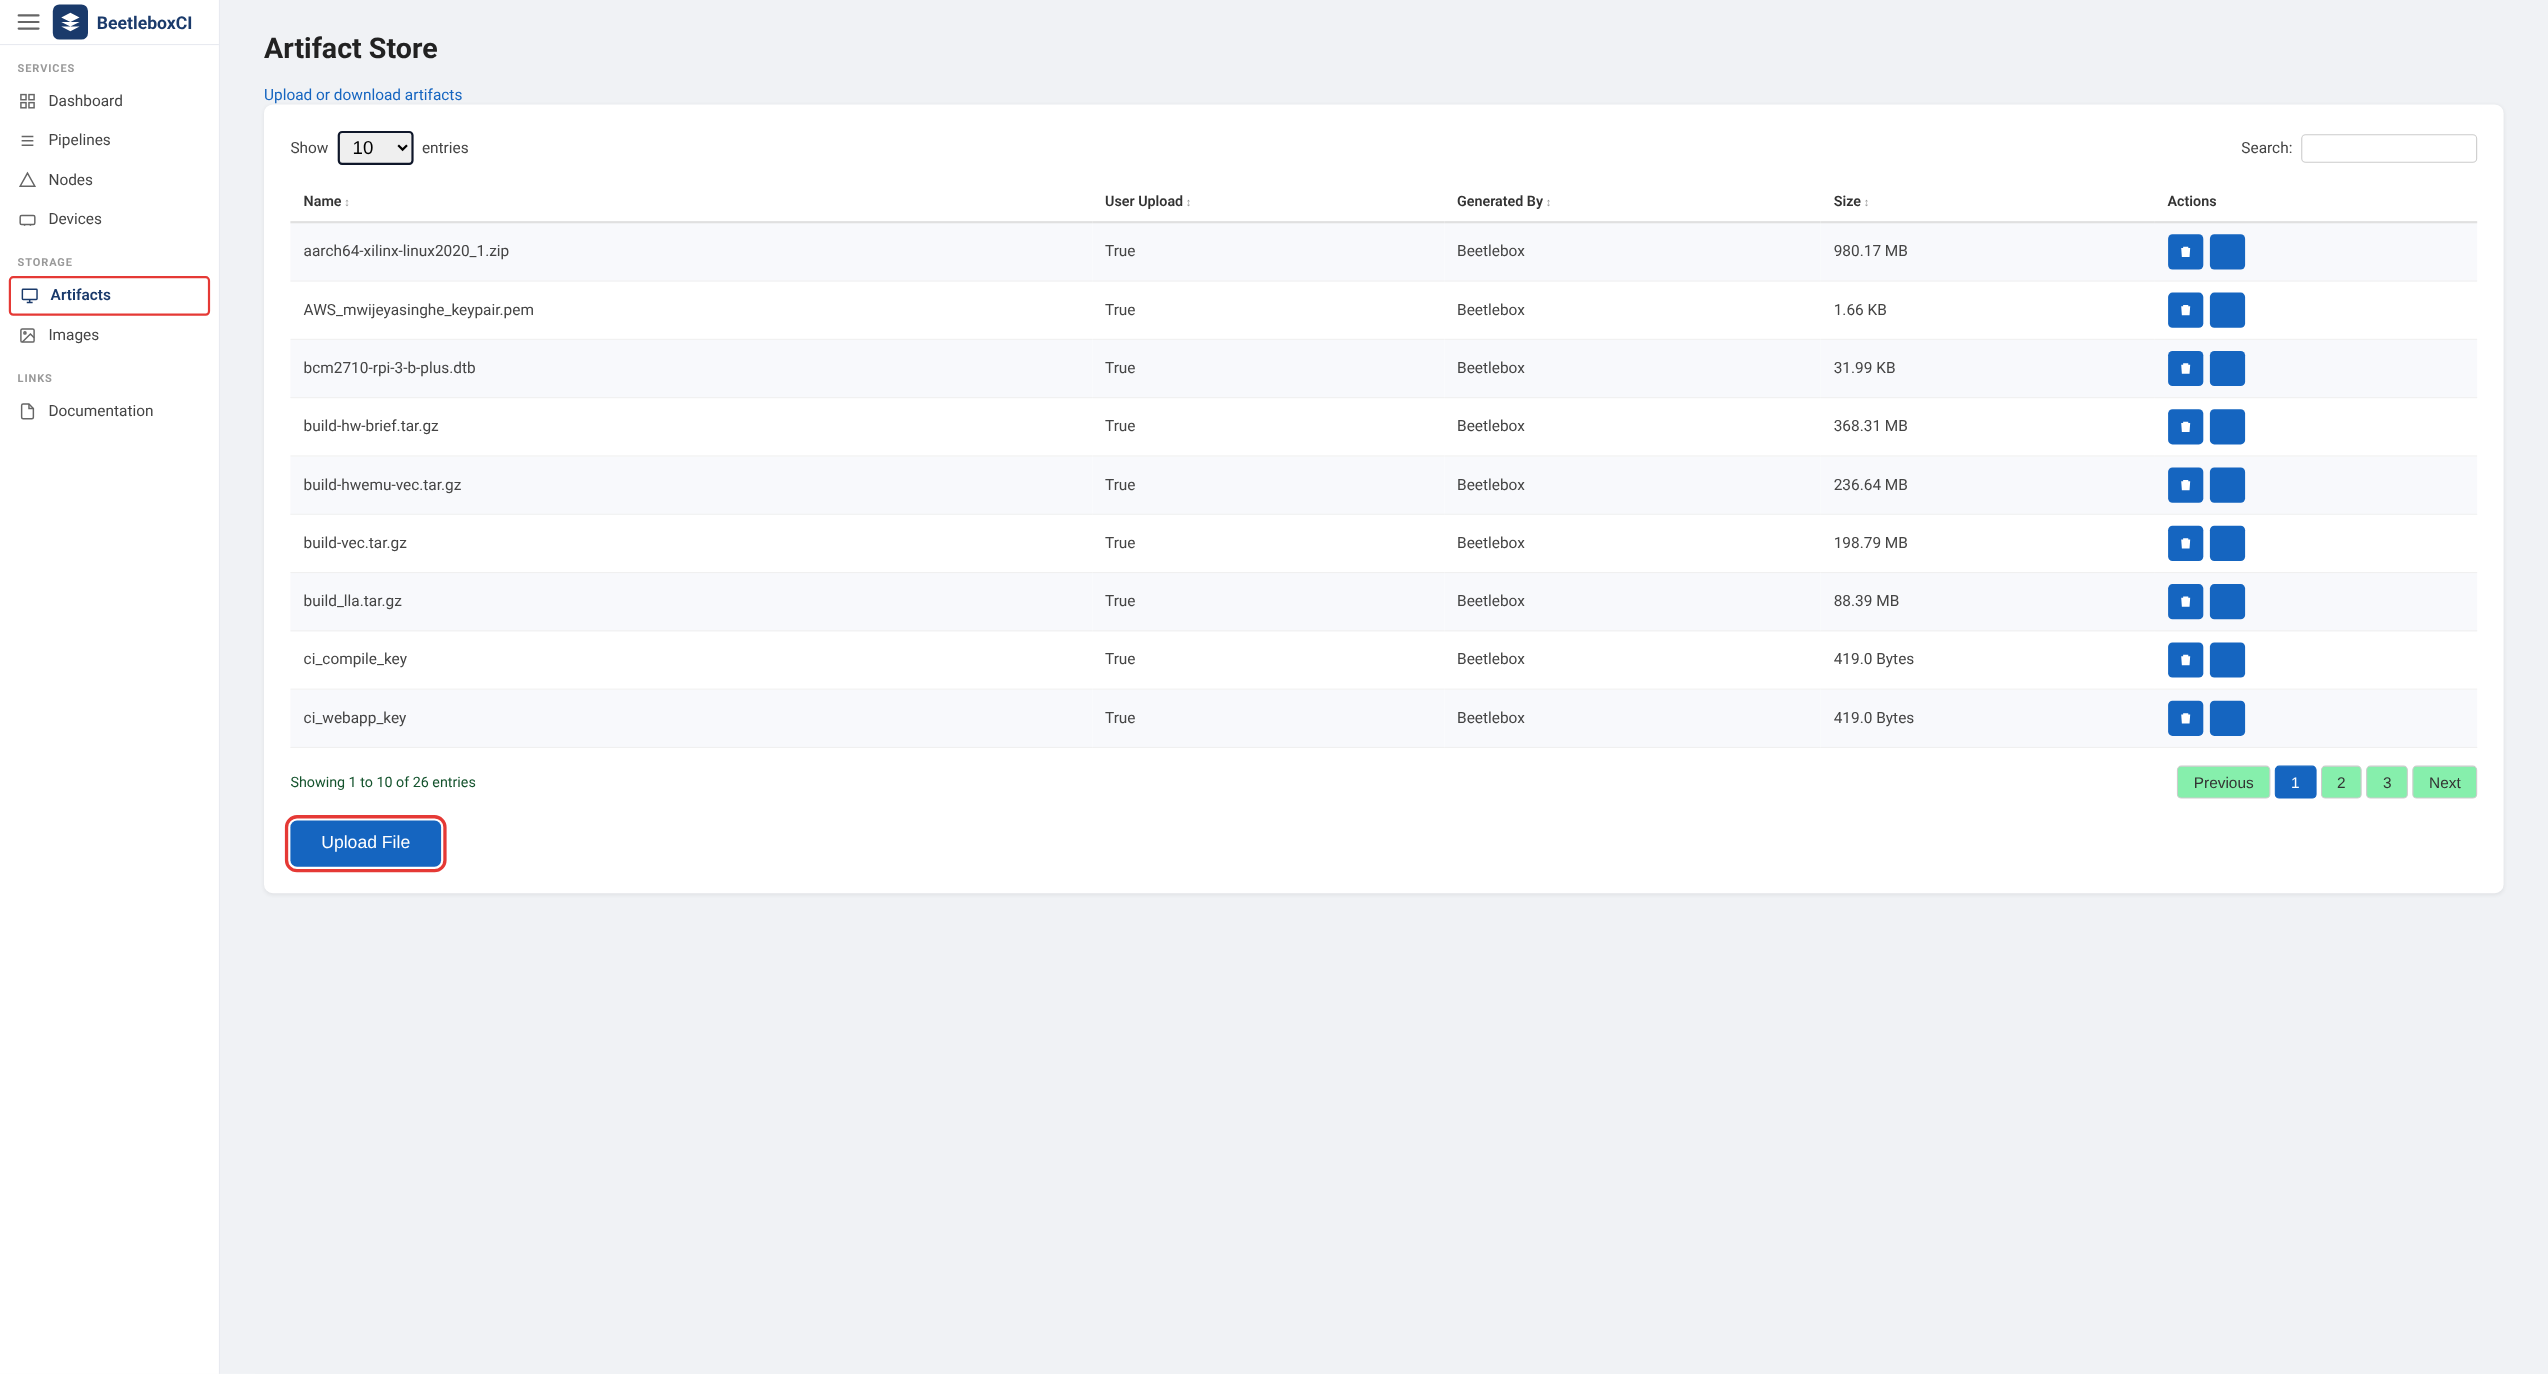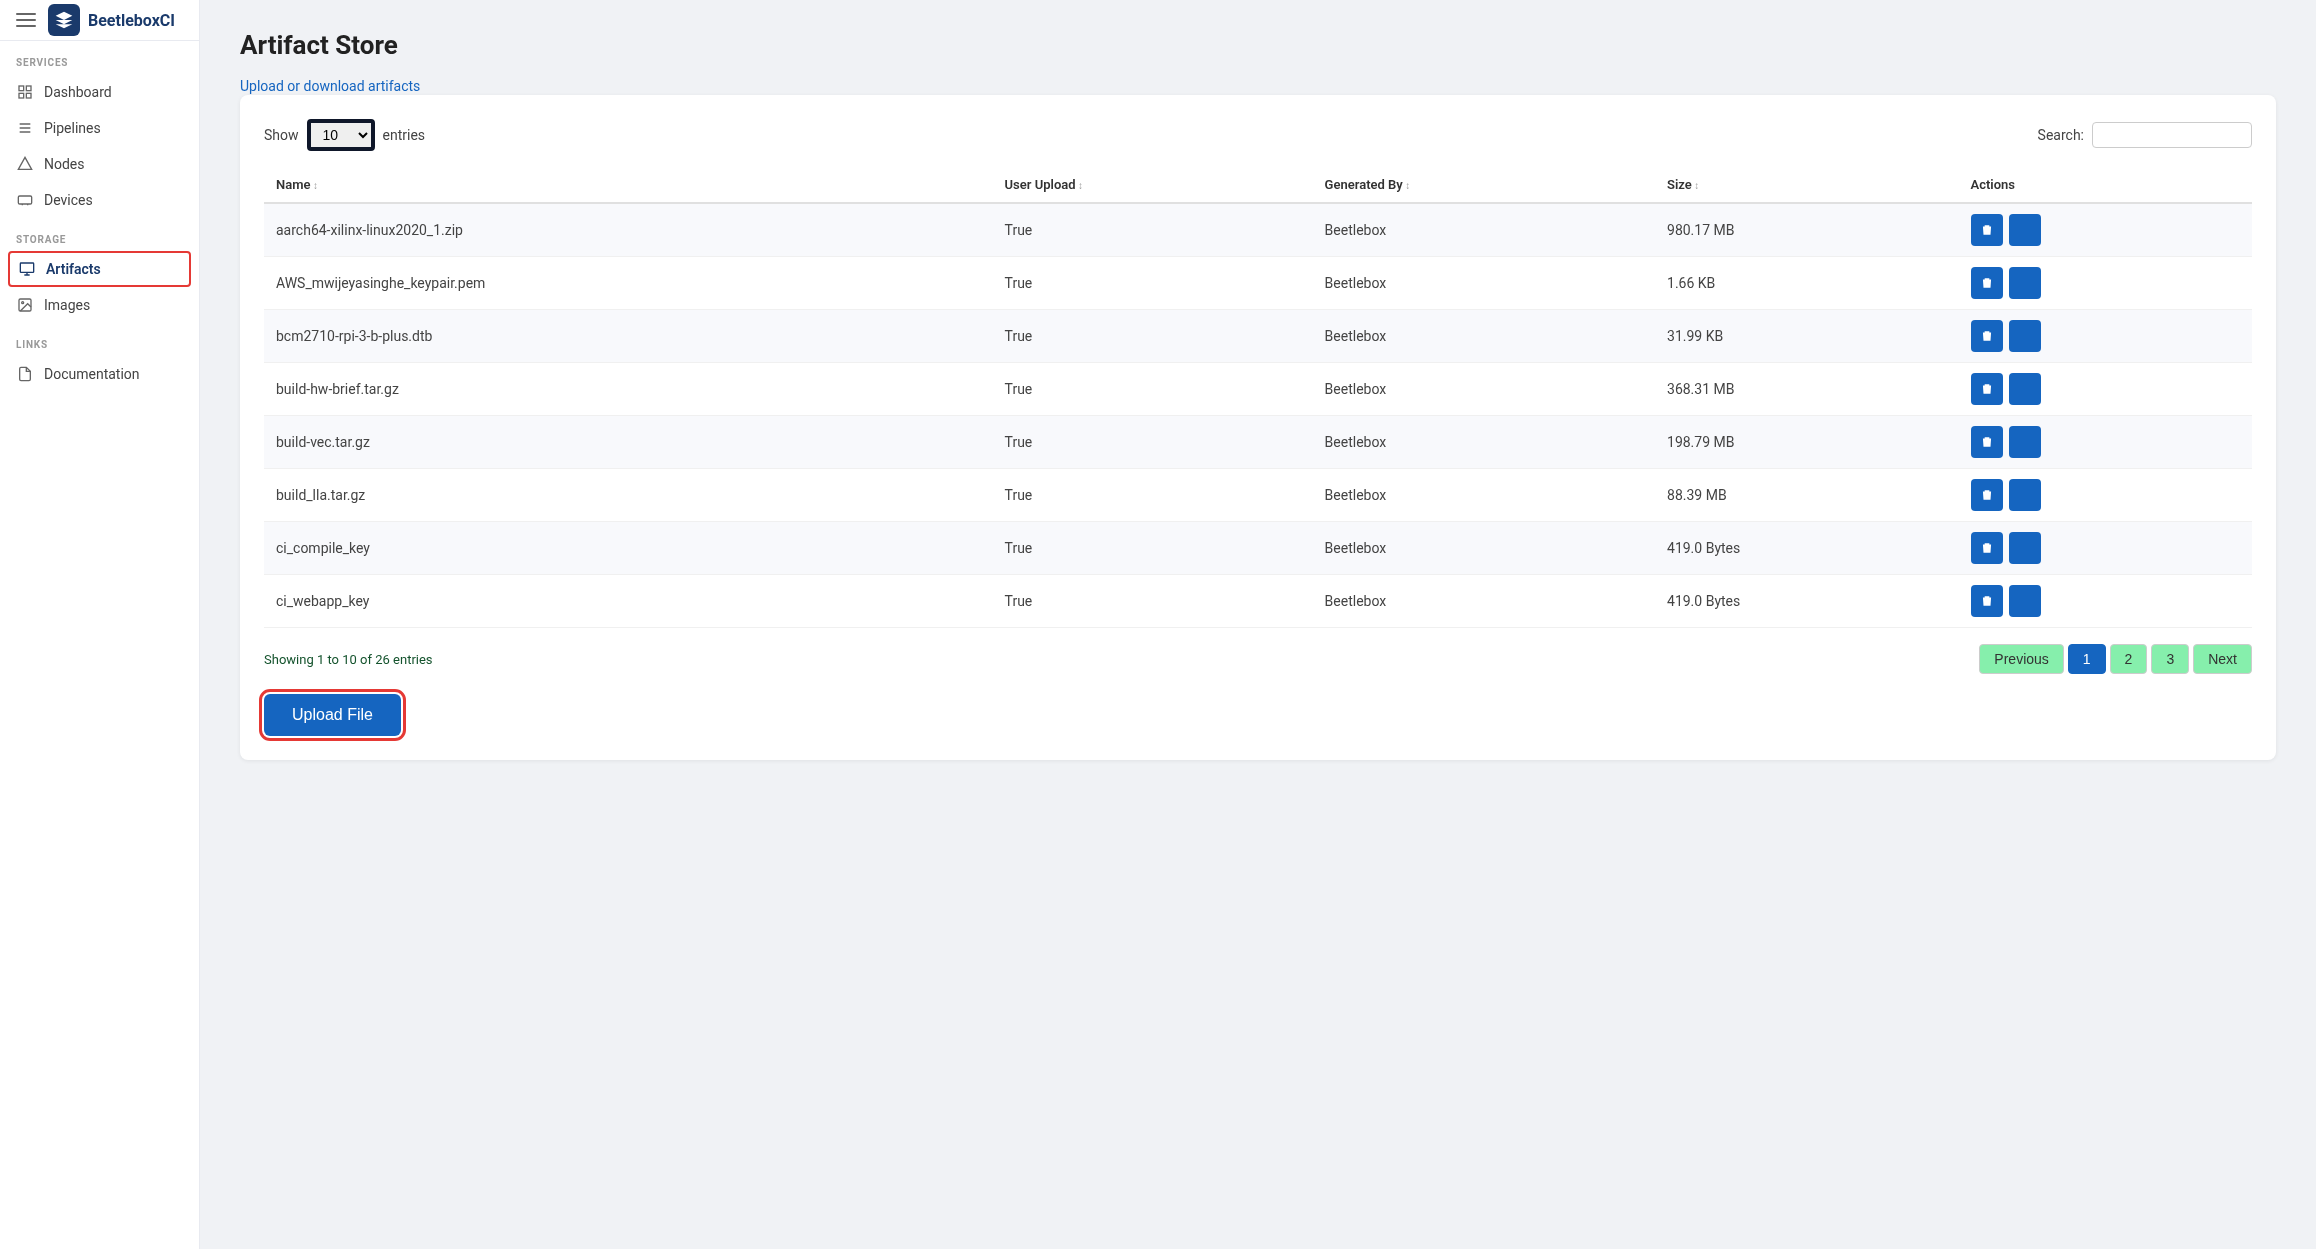--- a/index.html
+++ b/index.html
@@ -23,21 +23,21 @@
     .main { flex: 1; overflow-y: auto; padding: 30px 40px; }
     .page-title { font-size: 26px; font-weight: 700; color: #222; margin-bottom: 16px; }
     .page-subtitle { font-size: 14px; color: #1565c0; margin-bottom: 24px; }
 
     
     .card { background: #fff; border-radius: 8px; padding: 24px; box-shadow: 0 1px 4px rgba(0,0,0,0.07); }
 
     
     .table-controls { display: flex; justify-content: space-between; align-items: center; margin-bottom: 16px; }
     .show-entries { display: flex; align-items: center; gap: 8px; font-size: 14px; color: #444; }
-    .show-entries select { border: 4px solid #0f172a; border-radius: 4px; padding: 3px 8px; font-size: 14px; }
+    .show-entries select { border: 2px solid #0f172a; border-radius: 4px; padding: 3px 8px; font-size: 17px; }
     .search-box { display: flex; align-items: center; gap: 8px; font-size: 14px; color: #444; }
     .search-box input { border: 1px solid #ccc; border-radius: 4px; padding: 4px 10px; font-size: 14px; width: 160px; }
 
     
     table { width: 100%; border-collapse: collapse; font-size: 14px; }
     thead tr { border-bottom: 2px solid #e0e0e0; }
     thead th { text-align: left; padding: 10px 12px; font-weight: 600; color: #333; font-size: 13px; }
     thead th.sortable { cursor: pointer; }
     thead th.sortable::after { content: ' ↕'; font-size: 10px; color: #999; }
     tbody tr { border-bottom: 1px solid #f0f0f0; }
@@ -258,20 +258,40 @@
         </button>
         <button class="btn-icon" title="Download">
           <svg viewBox="0 0 24 24">
                     <path d="M12 4v12m0 0l-4-4m4 4l4-4M4 20h16"></path>
                   </svg>
         </button>
       </div>
     </td>
   </tr>
           <tr>
+    <td>build-hwemu-vec.tar.gz</td>
+    <td>True</td>
+    <td>Beetlebox</td>
+    <td>236.64 MB</td>
+    <td>
+      <div class="action-btns">
+        <button class="btn-icon" title="Delete">
+          <svg viewBox="0 0 24 24">
+                    <path d="M3 6h18M8 6V4h8v2M19 6l-1 14H6L5 6"></path>
+                  </svg>
+        </button>
+        <button class="btn-icon" title="Download">
+          <svg viewBox="0 0 24 24">
+                    <path d="M12 4v12m0 0l-4-4m4 4l4-4M4 20h16"></path>
+                  </svg>
+        </button>
+      </div>
+    </td>
+  </tr>
+          <tr>
     <td>build-vec.tar.gz</td>
     <td>True</td>
     <td>Beetlebox</td>
     <td>198.79 MB</td>
     <td>
       <div class="action-btns">
         <button class="btn-icon" title="Delete">
           <svg viewBox="0 0 24 24">
                     <path d="M3 6h18M8 6V4h8v2M19 6l-1 14H6L5 6"></path>
                   </svg>

